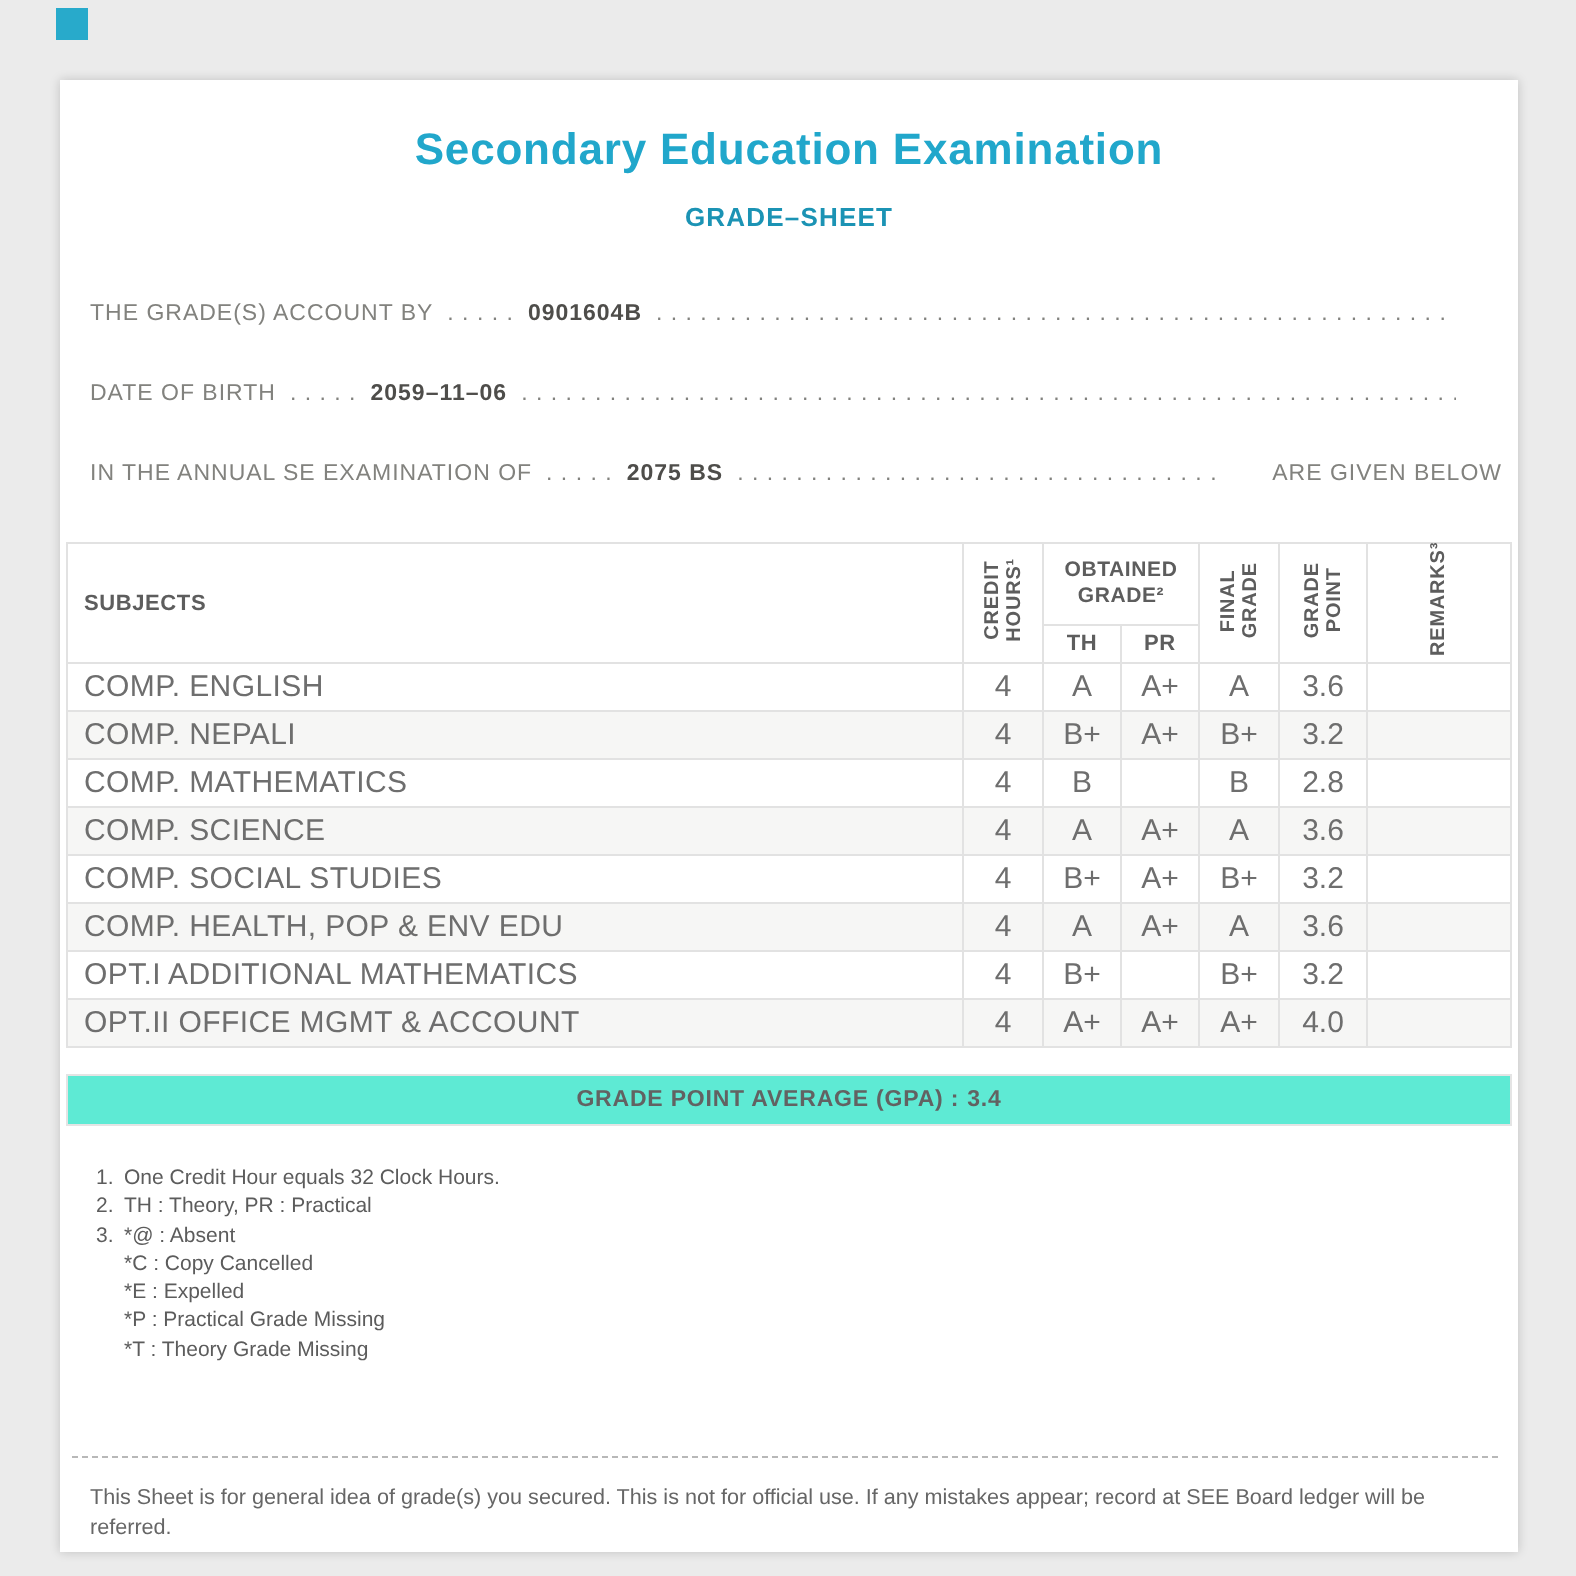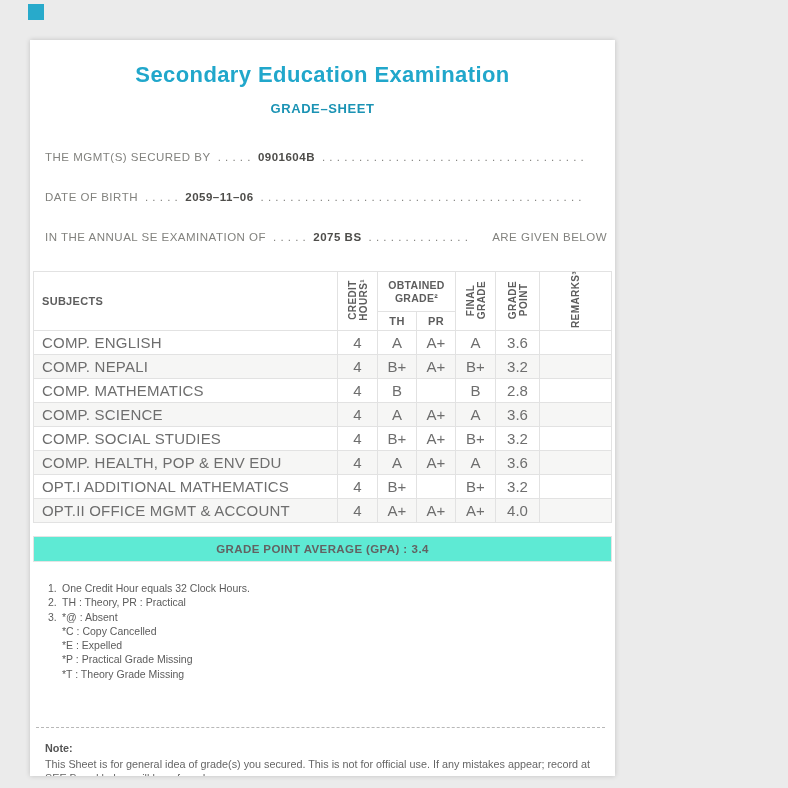--- a/index.html
+++ b/index.html
@@ -11,21 +11,21 @@
     overflow:hidden;
     color:#7a7a7a;
   }
   .corner-square {
     position:absolute; top:4px; left:28px;
     width:16px; height:16px;
     background:var(--accent-square, #28aacb);
   }
   .card {
     position:absolute; top:40px; left:30px;
-    width:585px; height:736px;
+    width:729px; height:736px;
     background:#ffffff;
     box-shadow:0 0 5px rgba(0,0,0,0.18);
     padding-top:22px;
     overflow:hidden;
   }
   .page-title {
     text-align:center;
     font-size:22px;
     font-weight:bold;
     letter-spacing:0.4px;
@@ -123,21 +123,21 @@
 
 <div class="corner-square"></div>
 
 <div class="card">
 
   <div class="page-title">Secondary Education Examination</div>
   <div class="page-subtitle">GRADE–SHEET</div>
 
   <div class="info-section">
     <div class="info-line">
-      <span class="info-label">THE MGMT(S) SECURED BY</span>
+      <span class="info-label">THE GRADE(S) ACCOUNT BY</span>
       <span class="info-dots-lead">. . . . .</span>
       <span class="info-value">0901604B</span>
       <span class="info-dots-fill">. . . . . . . . . . . . . . . . . . . . . . . . . . . . . . . . . . . . . . . . . . . . . . . . . . . . . . . . . . . . . . . . . . . . . . . . . . . . . . . . . . . . . . . . . . . . . . . . . . . .</span>
       <span class="info-suffix"></span>
     </div>
     <div class="info-line">
       <span class="info-label">DATE OF BIRTH</span>
       <span class="info-dots-lead">. . . . .</span>
       <span class="info-value">2059–11–06</span>
       <span class="info-dots-fill">. . . . . . . . . . . . . . . . . . . . . . . . . . . . . . . . . . . . . . . . . . . . . . . . . . . . . . . . . . . . . . . . . . . . . . . . . . . . . . . . . . . . . . . . . . . . . . . . . . . .</span>
@@ -282,17 +282,16 @@
     <div class="fn-line fn-sub">*C : Copy Cancelled</div>
         <div class="fn-line fn-sub">*E : Expelled</div>
         <div class="fn-line fn-sub">*P : Practical Grade Missing</div>
         <div class="fn-line fn-sub">*T : Theory Grade Missing</div>
       </div>
   </div>
 
   <div class="dashed-divider"></div>
 
   <div class="note">
-    <span class="note-label">Note:</span>
     <span>This Sheet is for general idea of grade(s) you secured. This is not for official use. If any mistakes appear; record at SEE Board ledger will be referred.</span>
   </div>
 
 </div>
 
 </body></html>

